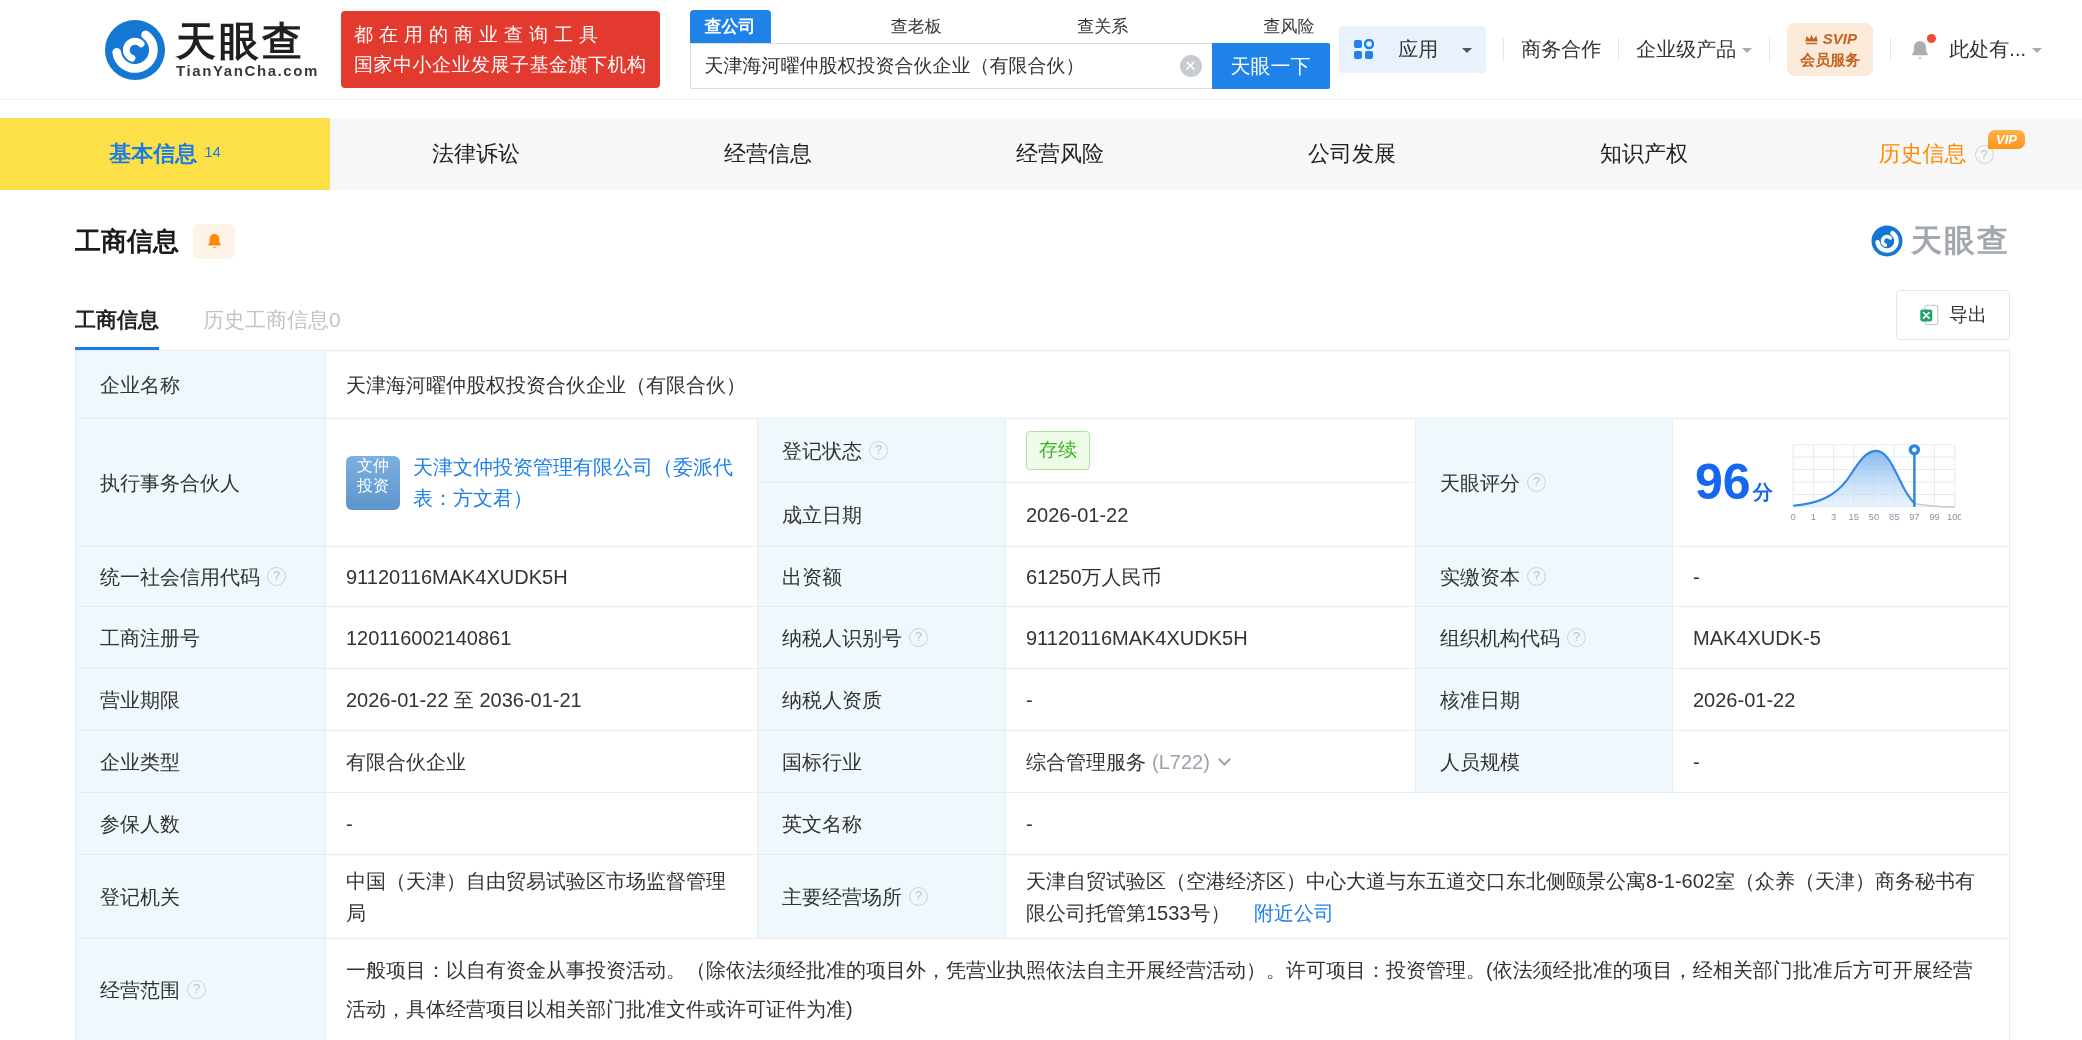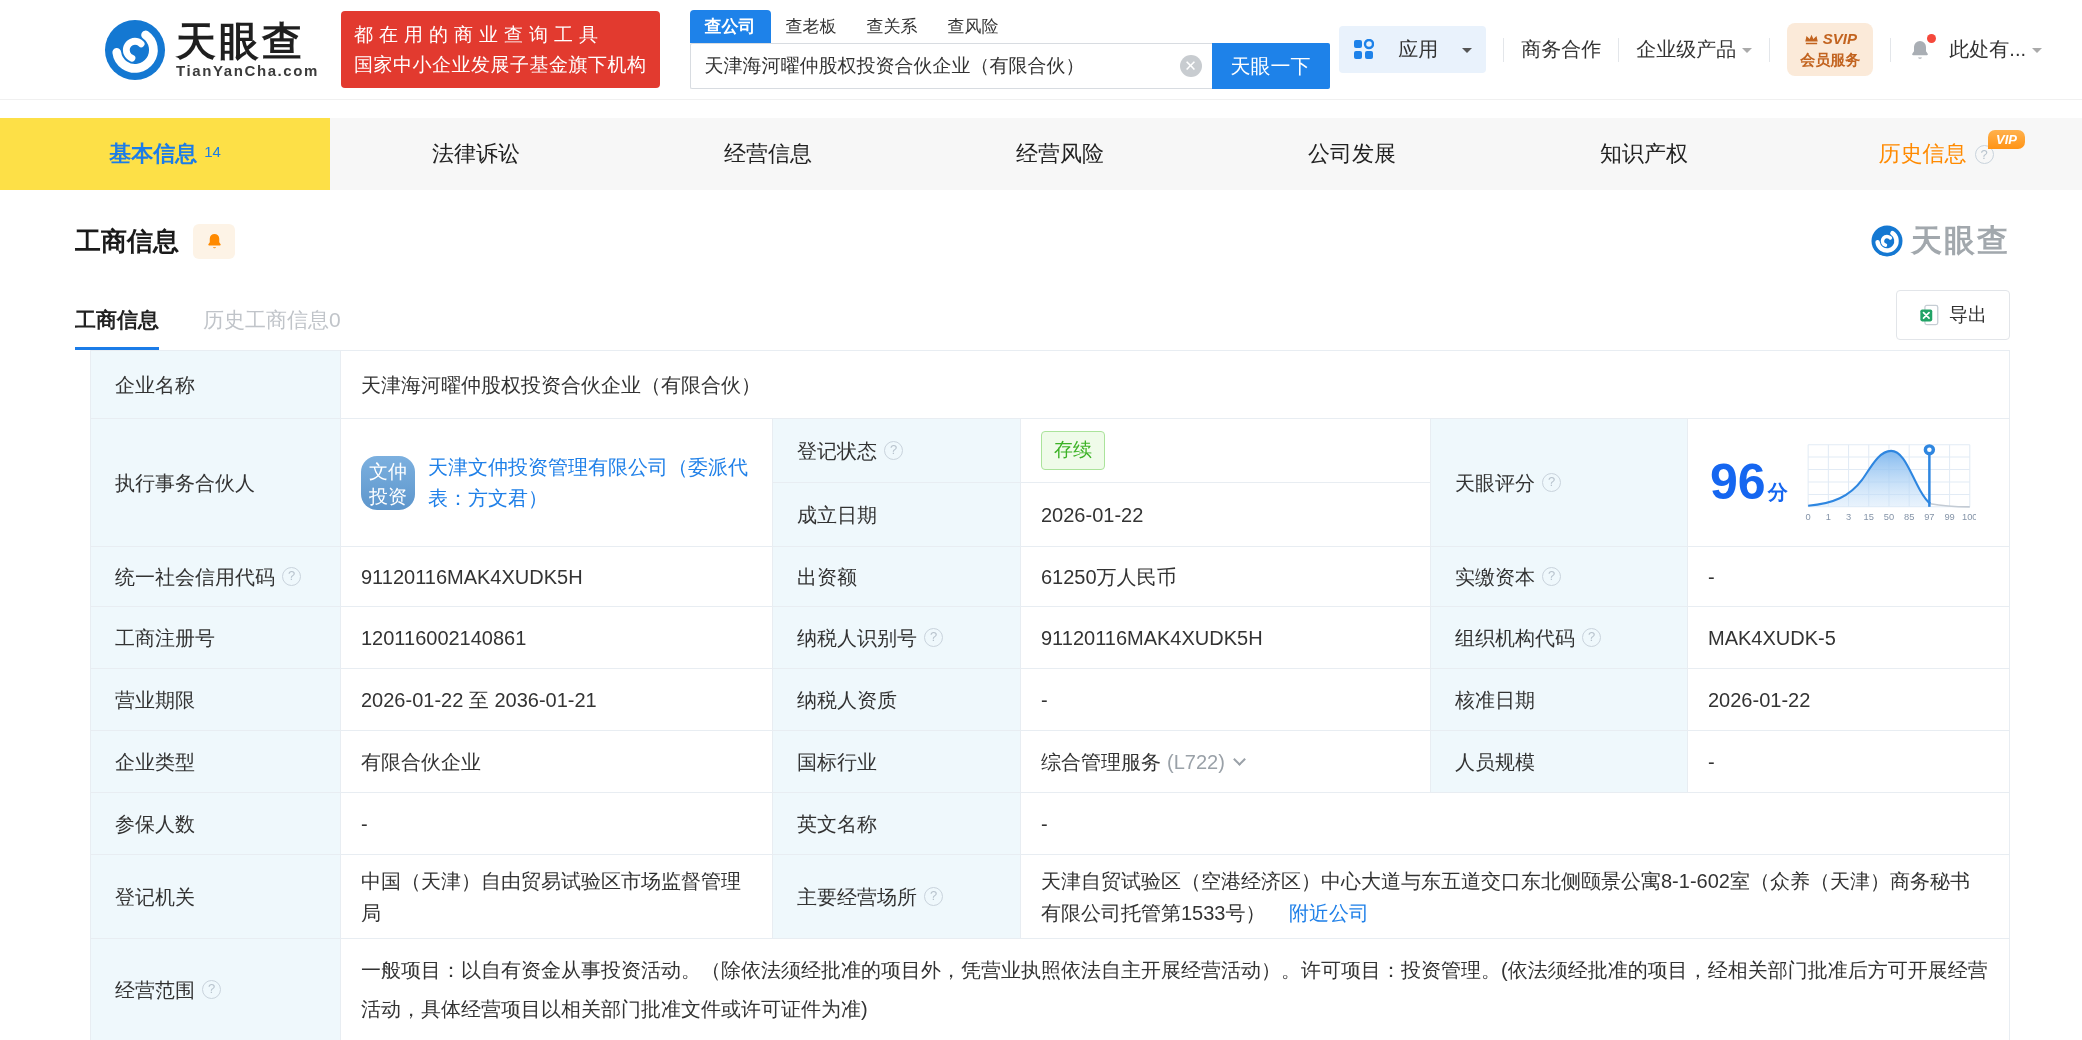--- a/index.html
+++ b/index.html
@@ -13,21 +13,21 @@
   .topbar{ height:100px; display:flex; align-items:center; padding:0 40px 0 104px;
     border-bottom:1px solid #f0f0f0; background:#fff; }
   .logo{ display:flex; align-items:center; gap:10px; cursor:pointer; }
   .logo-text .brand{ font-size:40px; font-weight:bold; color:#1f1f1f; letter-spacing:3px; line-height:1.05;}
   .logo-text .domain{ font-size:15px; color:#3c3c3c; letter-spacing:1.6px; font-weight:bold;}
   .promo{ margin-left:22px; background:#e23a2f; color:#fff; border-radius:4px;
     padding:9px 13px; font-size:19px; line-height:1.55; white-space:nowrap;}
   .promo .l1{ letter-spacing:6px; }
   .promo .l2{ letter-spacing:0.5px; }
   .search-area{ margin-left:30px; width:640px; }
-  .search-tabs{ display:flex; align-items:flex-end; }
+  .search-tabs{ display:flex; align-items:flex-end;justify-content:space-between; }
   .stab{ padding:5px 15px; font-size:17px; color:#333; cursor:pointer; }
   .stab.active{ background:var(--blue); color:#fff; border-radius:4px 4px 0 0; font-weight:bold;}
   .search-box{ display:flex; height:46px; }
   .input-wrap{ flex:1; border:1px solid #d8dce1; border-right:none; display:flex; align-items:center;
     background:#fff; padding:0 10px 0 14px; border-radius:2px 0 0 2px;}
   .input-wrap input{ flex:1; border:none; outline:none; font-size:19px; color:#333;
     font-family:inherit; background:transparent;}
   .clear-ic{ width:22px; height:22px; border-radius:50%; background:#c8ccd0; color:#fff;
     display:flex; align-items:center; justify-content:center; font-size:15px; cursor:pointer; flex:0 0 22px;}
   .search-btn{ width:118px; background:var(--blue); color:#fff; font-size:20px; border:none;
@@ -71,31 +71,31 @@
   .subtab{ font-size:21px; color:#c0c4c9; margin-right:44px; padding-bottom:16px; position:relative; cursor:pointer;}
   .subtab.active{ color:#222; font-weight:bold; }
   .subtab.active::after{ content:""; position:absolute; left:0; right:0; bottom:0; height:3px; background:#1b7ce8;}
   .export{ margin-left:auto; display:flex; align-items:center; gap:9px; border:1px solid #e2e5e9;
     background:#fff; border-radius:4px; padding:11px 22px; font-size:19px; color:#333;
     margin-bottom:10px; cursor:pointer; font-family:inherit;}
   
   .grid-table{ display:grid; grid-template-columns:250px 432px 248px 410px 257px 1fr;
     grid-template-rows:68px 64px 64px 60px 62px 62px 62px 62px 84px 102px;
     border-left:1px solid var(--border); border-top:1px solid var(--border);
-    font-size:20px; color:#333;margin-left:15px; }
+    font-size:20px; color:#333; }
   .cell{ border-right:1px solid var(--border); border-bottom:1px solid var(--border);
     display:flex; align-items:center; padding:8px 20px; background:#fff; line-height:1.6;}
   .lbl{ background:var(--label-bg); gap:7px; padding-left:24px;}
   .rs2{ grid-row:span 2; }
   .span-all{ grid-column:2 / -1; }
   .span-right{ grid-column:4 / -1; }
   .partner{ gap:13px; }
-  .plogo{ width:54px; height:54px; flex:0 0 54px; border-radius:16px; color:#fff; font-size:19px;
+  .plogo{ width:54px; height:54px; flex:0 0 54px; border-radius:6px; color:#fff; font-size:16px;
     background:linear-gradient(180deg,#7cb0df,#5d96cc); display:flex; flex-direction:column;
-    align-items:center; justify-content:flex-end; line-height:1.3; cursor:pointer;}
+    align-items:center; justify-content:flex-start; line-height:1.3; cursor:pointer;}
   a.comp-link{ color:var(--link); text-decoration:none; cursor:pointer; line-height:1.55;}
   .status-badge{ padding:3px 12px; border:1px solid #abe39b; background:#effbe9; color:#3cb226;
     border-radius:4px; font-size:19px;}
   .gray-code{ color:#9aa1a8; margin-left:6px;}
   .chev{ width:9px; height:9px; border-right:2px solid #9aa1a8; border-bottom:2px solid #9aa1a8;
     transform:rotate(45deg); margin:-4px 0 0 10px; display:inline-block; cursor:pointer;}
   .score-cell{ gap:16px; padding-left:22px; }
   .score-num{ font-size:50px; font-weight:bold; color:var(--score-blue); line-height:1;}
   .score-unit{ font-size:20px; font-weight:bold; color:var(--score-blue); margin-left:2px;}
   .addr-link{ margin-left:18px; white-space:nowrap;}

